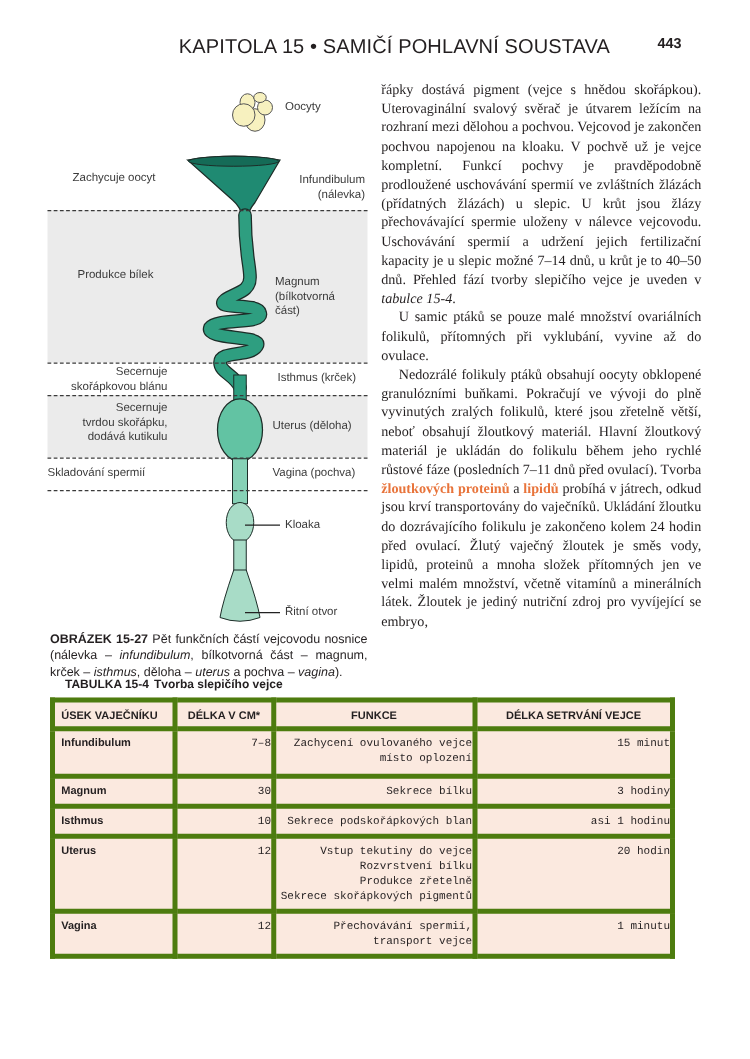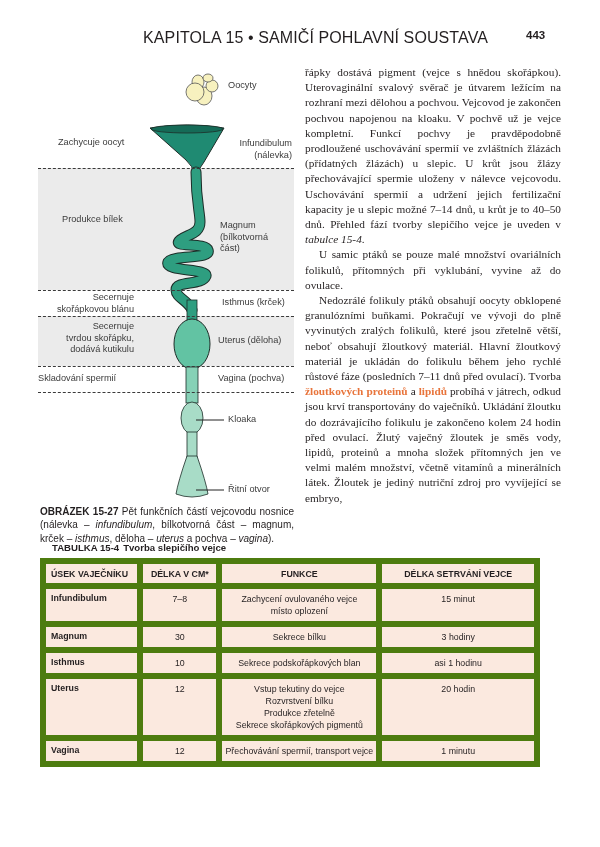--- a/index.html
+++ b/index.html
@@ -24,25 +24,25 @@
   
   .bodycol { position: absolute; left: 305px; top: 65px; width: 256px; font-family: "Liberation Serif", serif; font-size: 11.3px; line-height: 15.2px; text-align: justify; color: #231f20; hyphens: manual; }
   .bodycol p { margin: 0; }
   .bodycol p.indent { text-indent: 14px; }
   .hl { color: #e8743b; font-weight: bold; }
 
   
   .tbl-title { position: absolute; left: 52px; top: 542px; font-size: 9.6px; font-weight: bold; color: #231f20; }
   .tbl-title .t2 { margin-left: 4px; }
   table.eggtbl { position: absolute; left: 40px; top: 558px; width: 500px; border-collapse: collapse; background: #fbe9df; font-size: 8.8px; color: #231f20; }
-  table.eggtbl th, table.eggtbl td { border: 6px solid #4d7c0f; padding: 4px 0; vertical-align: top; }
+  table.eggtbl th, table.eggtbl td { border: 4px solid #4d7c0f; padding: 4px 0; vertical-align: top; }
   table.eggtbl th { font-weight: bold; height: 22px; padding-top: 5px; }
   table.eggtbl th.c0 { text-align: left; padding-left: 5px; }
   table.eggtbl td.c0 { font-weight: bold; text-align: left; padding-left: 5px; }
-  table.eggtbl td.cc { text-align: center; line-height: 12px; }
+  table.eggtbl td.cc { text-align: right; line-height: 12px; font-family: Liberation Mono, monospace; }
   .c0 { width: 98px; } .c1 { width: 80px; } .c2 { width: 162px; } .c3 { width: 160px; margin-top: 48px; }
 
   .footnotes { position: absolute; left: 40px; top: 752px; width: 520px; font-size: 8.2px; line-height: 13.5px; color: #231f20; }
 </style>
 </head>
 <body>
 
 <div class="running-head">
   <span class="chapter">KAPITOLA 15 • SAMIČÍ POHLAVNÍ SOUSTAVA</span>
   <span class="pagenum">443</span>

